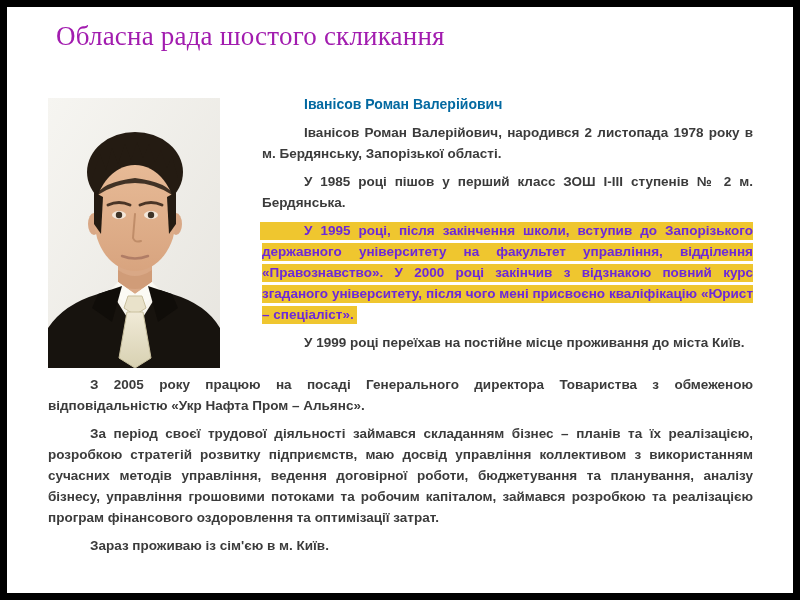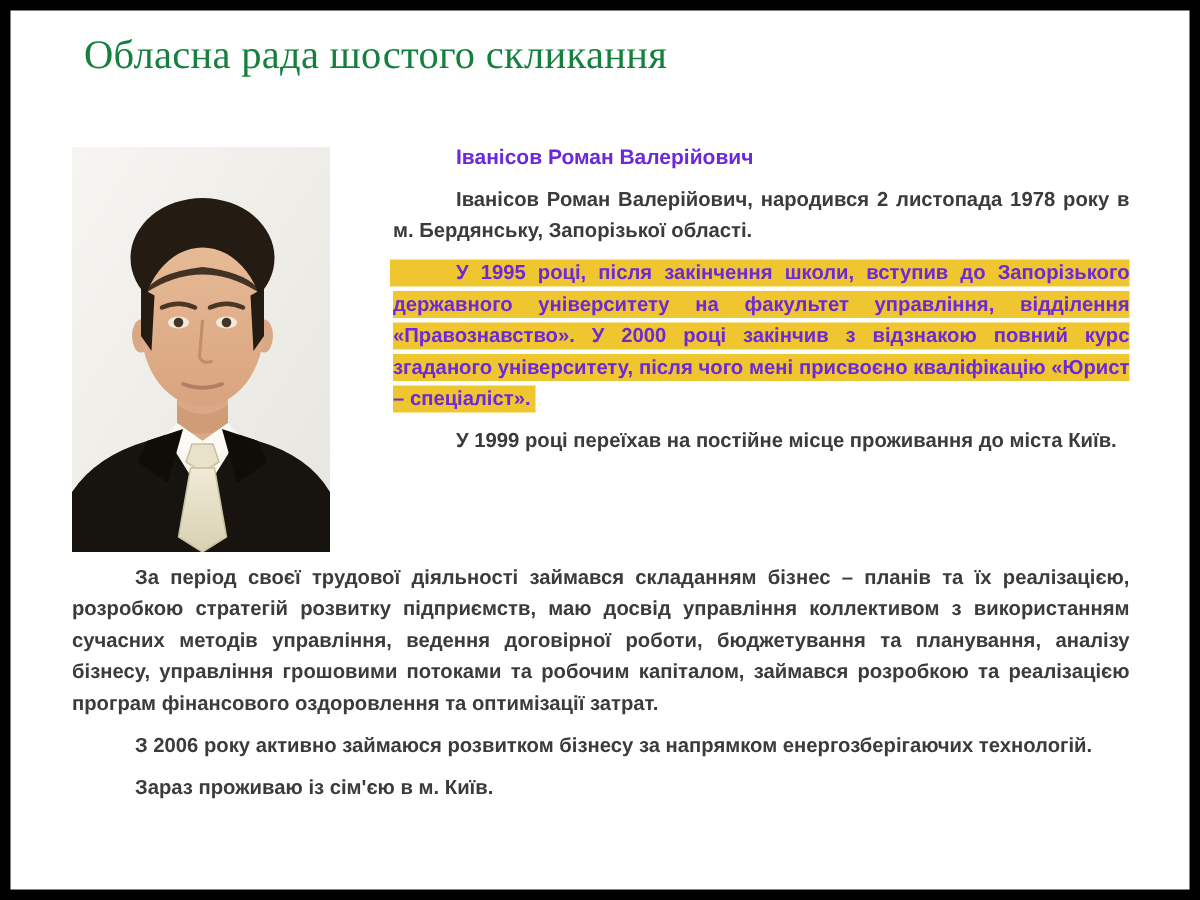--- a/index.html
+++ b/index.html
@@ -12,42 +12,42 @@
     position: absolute;
     left: 7px; top: 7px; right: 7px; bottom: 7px;
     background: #ffffff;
     padding: 8px 40px 0 41px;
     overflow: hidden;
   }
   .page-title {
     font-family: "Liberation Serif", "DejaVu Serif", serif;
     font-weight: 400;
     font-size: 27px;
-    color: #15803d;
+    color: #a21caf;
     margin: 6px 0 0 8px;
     letter-spacing: 0.2px;
   }
   .content {
     margin-top: 42px;
     color: #3b3b3b;
     font-size: 13.5px;
     line-height: 21px;
   }
   .photo-frame {
     float: left;
     width: 172px;
     height: 270px;
     margin: 4px 42px 6px 0;
     background: #f1efe9;
   }
   .photo-frame svg { display: block; width: 100%; height: 100%; }
   .bio-name {
     font-size: 14px;
     font-weight: 700;
-    color: #6d28d9;
+    color: #0369a1;
     margin: 6px 0 0 0;
     text-indent: 42px;
     line-height: 21px;
   }
   .content p {
     margin: 7px 0;
     text-align: justify;
     text-indent: 42px;
     font-weight: bold;
   }
@@ -126,20 +126,21 @@
         <path d="M79,214 L95,214 L103,260 L87,270 L71,260 Z" fill="url(#tieG)" stroke="#c9c09e" stroke-width="1"></path>
 
         <path d="M50,196 L74,188 L64,224 L44,210 Z" fill="#100d09"></path>
         <path d="M124,196 L100,188 L110,224 L130,210 Z" fill="#100d09"></path>
       </svg>
     </div>
 
     <h2 class="bio-name">Іванісов Роман Валерійович</h2>
 
     <p>Іванісов Роман Валерійович, народився 2 листопада 1978 року в м. Бердянську, Запорізької області.</p>
+    <p>У 1985 році пішов у перший класс ЗОШ І-ІІІ ступенів № 2 м. Бердянська.</p>
     <p class="highlight"><mark>У 1995 році, після закінчення школи, вступив до Запорізького державного університету на факультет управління, відділення «Правознавство». У 2000 році закінчив з відзнакою повний курс згаданого університету, після чого мені присвоєно кваліфікацію «Юрист – спеціаліст».</mark></p>
     <p>У 1999 році переїхав на постійне місце проживання до міста Київ.</p>
+    <p class="wide">З 2005 року працюю на посаді Генерального директора Товариства з обмеженою відповідальністю «Укр Нафта Пром – Альянс».</p>
     <p class="wide">За період своєї трудової діяльності займався складанням бізнес – планів та їх реалізацією, розробкою стратегій розвитку підприємств, маю досвід управління коллективом з використанням сучасних методів управління, ведення договірної роботи, бюджетування та планування, аналізу бізнесу, управління грошовими потоками та робочим капіталом, займався розробкою та реалізацією програм фінансового оздоровлення та оптимізації затрат.</p>
-    <p class="wide">З 2006 року активно займаюся розвитком бізнесу за напрямком енергозберігаючих технологій.</p>
     <p class="wide">Зараз проживаю із сім'єю в м. Київ.</p>
 
   </div>
 </div>
 
 </body></html>

